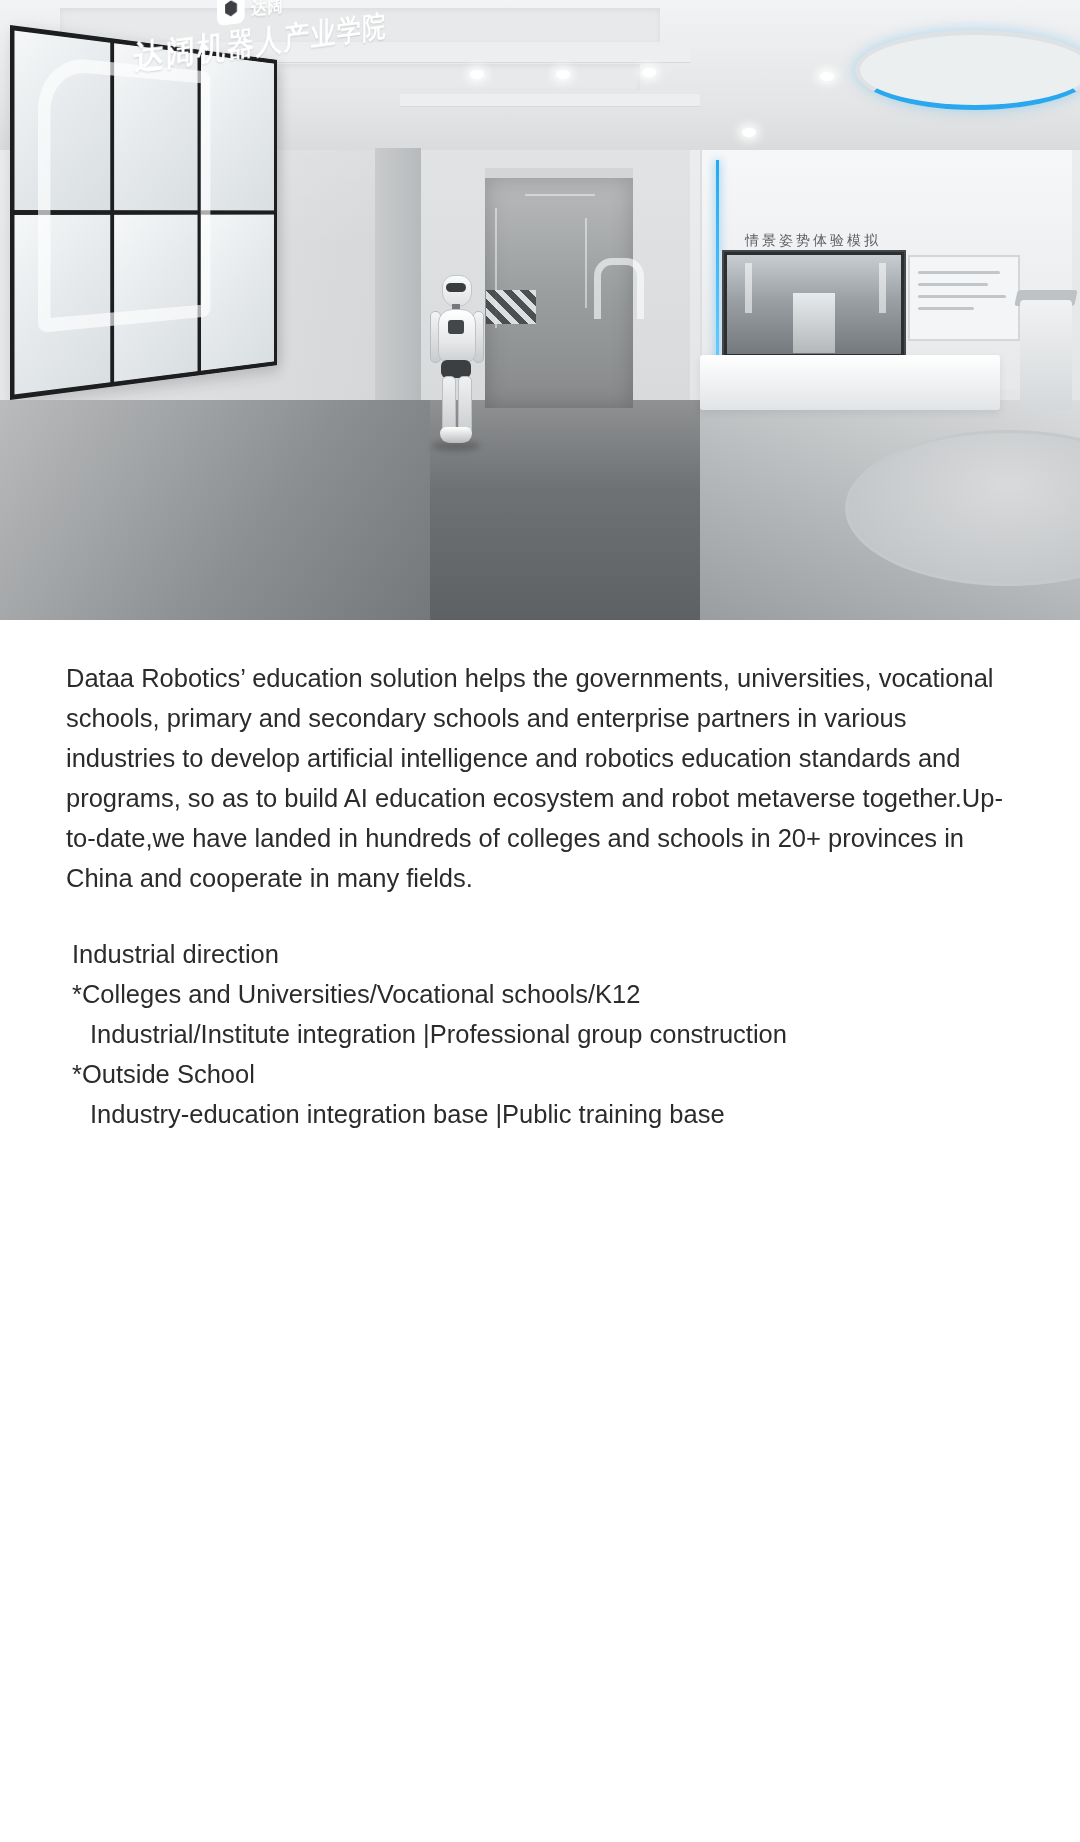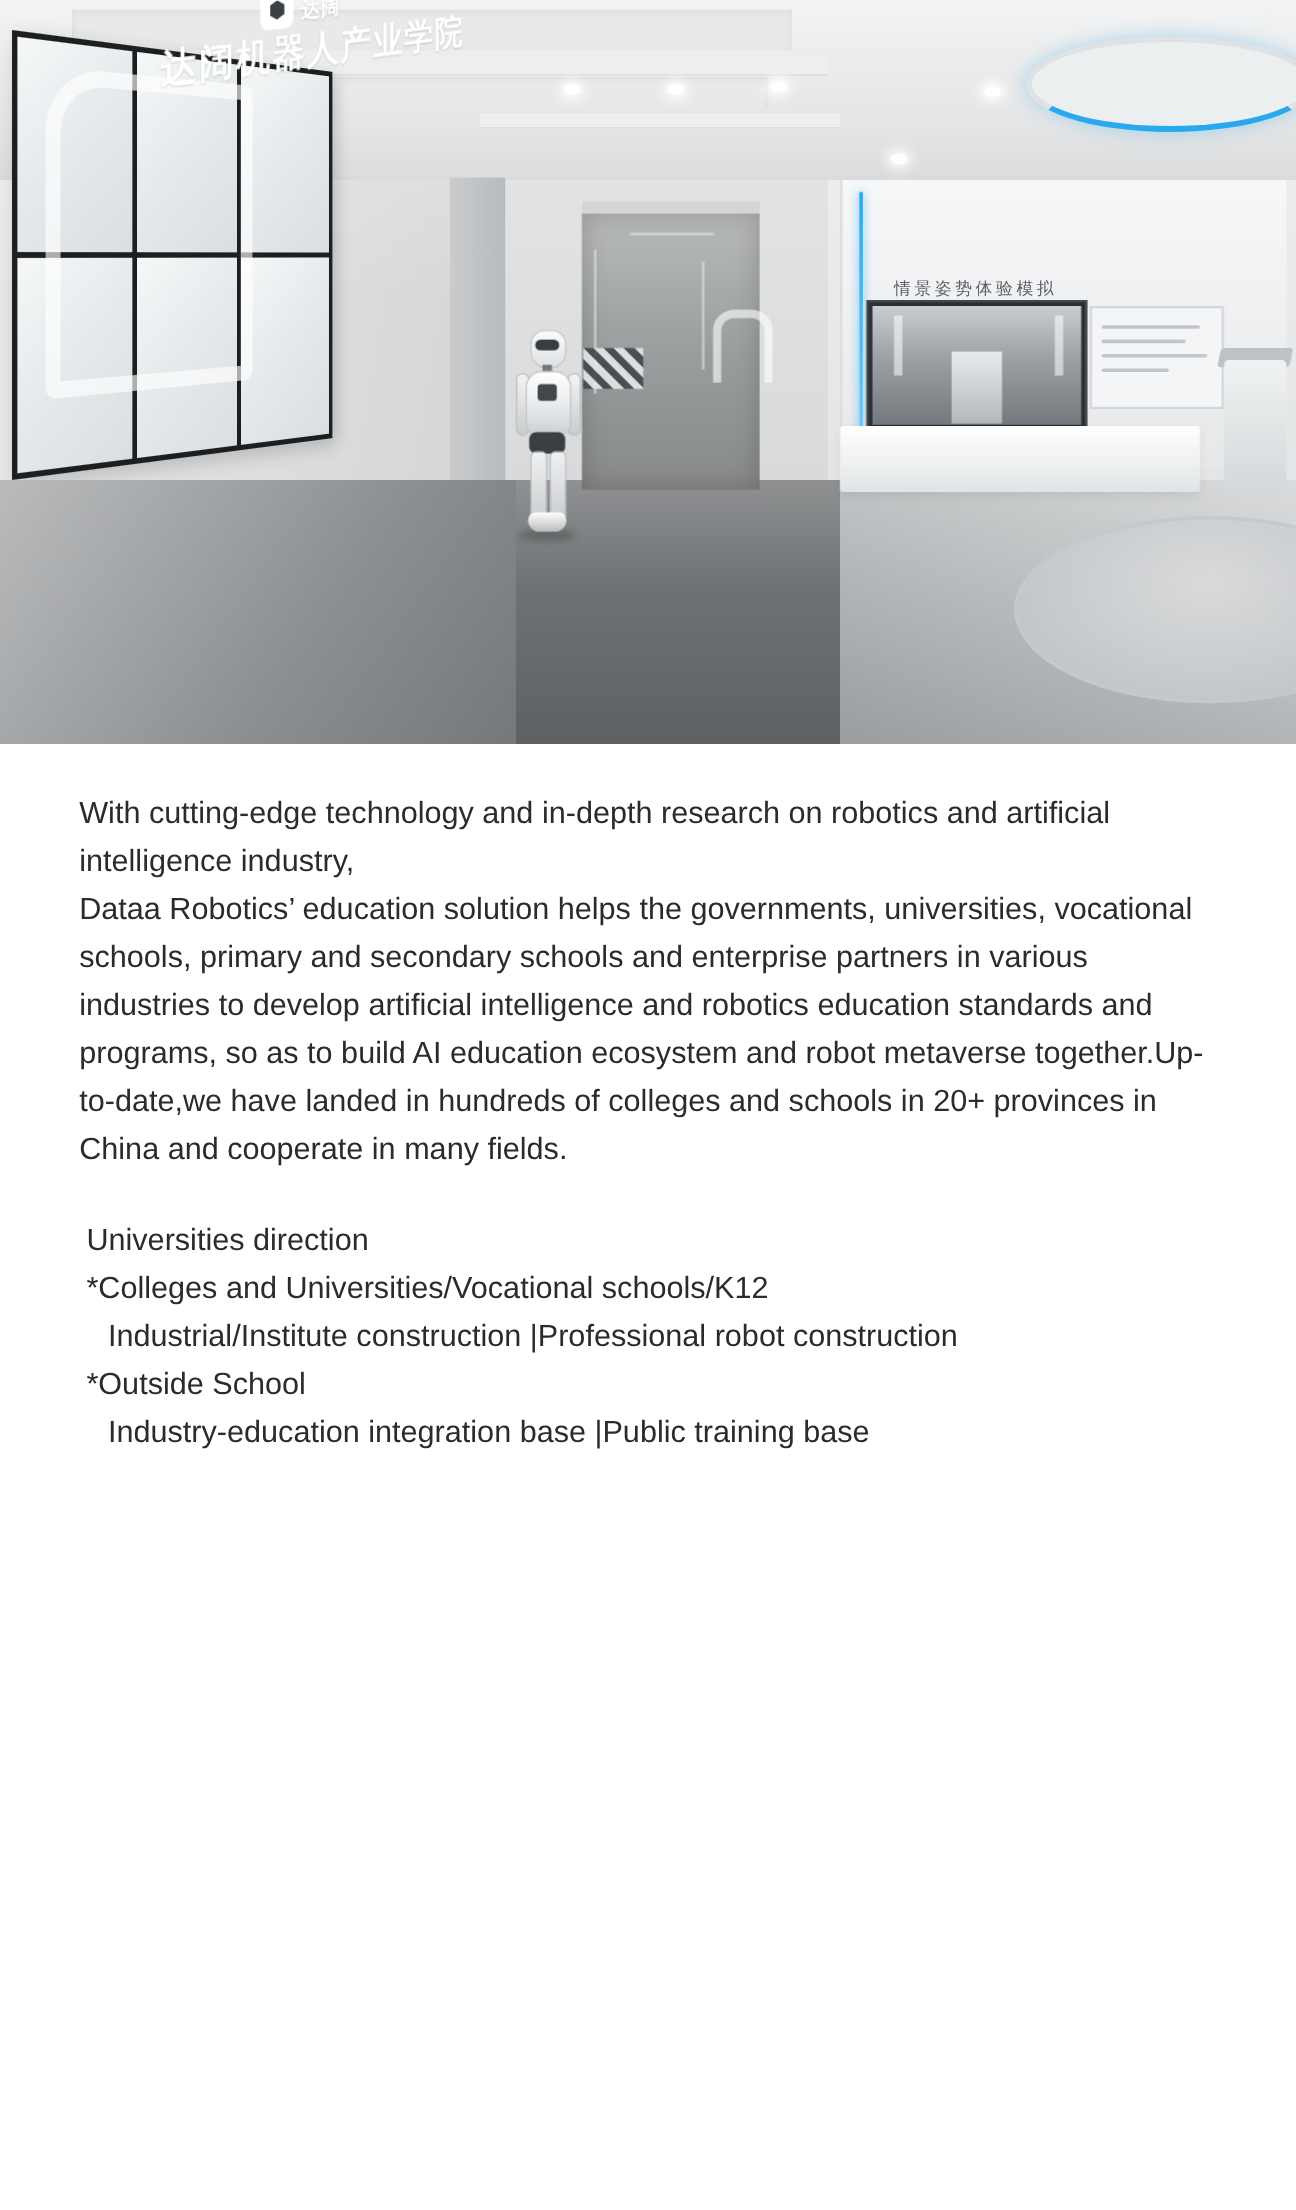--- a/index.html
+++ b/index.html
@@ -491,25 +491,24 @@
   </div>
   <div class="counter"></div>
   <div class="kiosk-top"></div>
   <div class="kiosk"></div>
 </div>
 
 <div class="content">
 
 
   <div class="body-copy">
-    <p>With cutting-edge technology and in-depth research on robotics and artificial intelligence industry,</p>
     <p>Dataa Robotics’ education solution helps the governments, universities, vocational schools, primary and secondary schools and enterprise partners in various industries to develop artificial intelligence and robotics education standards and programs, so as to build AI education ecosystem and robot metaverse together.Up-to-date,we have landed in hundreds of colleges and schools in 20+ provinces in China and cooperate in many fields.</p>
   </div>
 
   <div class="coop">
-    <p class="lvl0">Universities direction</p>
+    <p class="lvl0">Industrial direction</p>
     <p class="lvl0">*Colleges and Universities/Vocational schools/K12</p>
-    <p class="lvl1">Industrial/Institute construction |Professional robot construction</p>
+    <p class="lvl1">Industrial/Institute integration |Professional group construction</p>
     <p class="lvl0">*Outside School</p>
     <p class="lvl1">Industry-education integration base |Public training base</p>
   </div>
 
 </div>
 
 </body></html>

